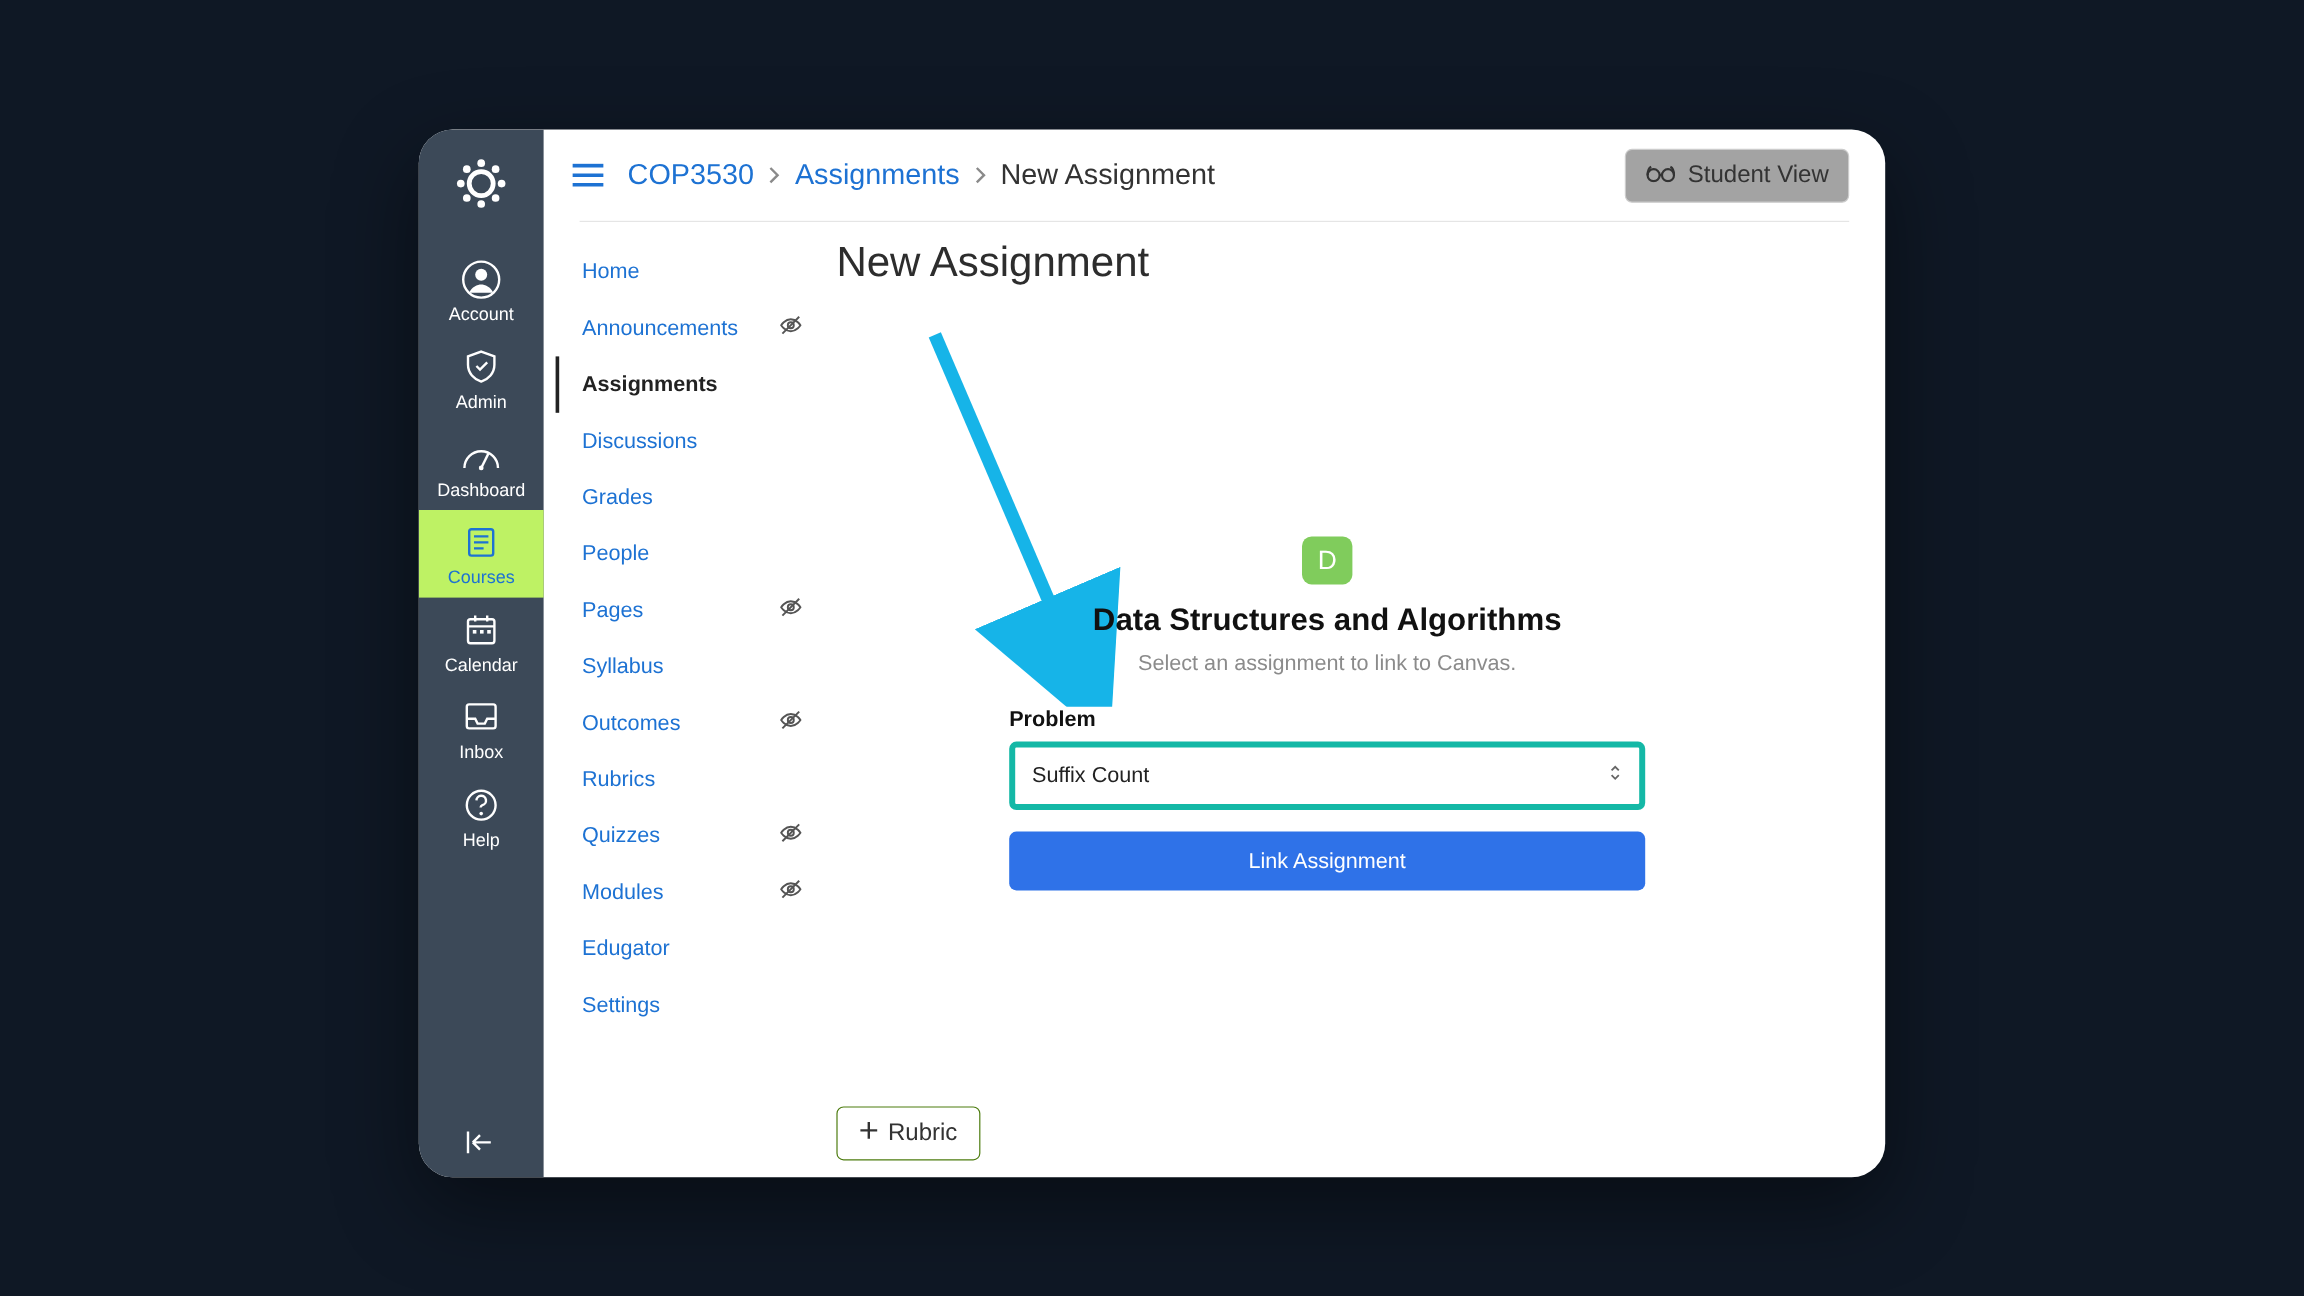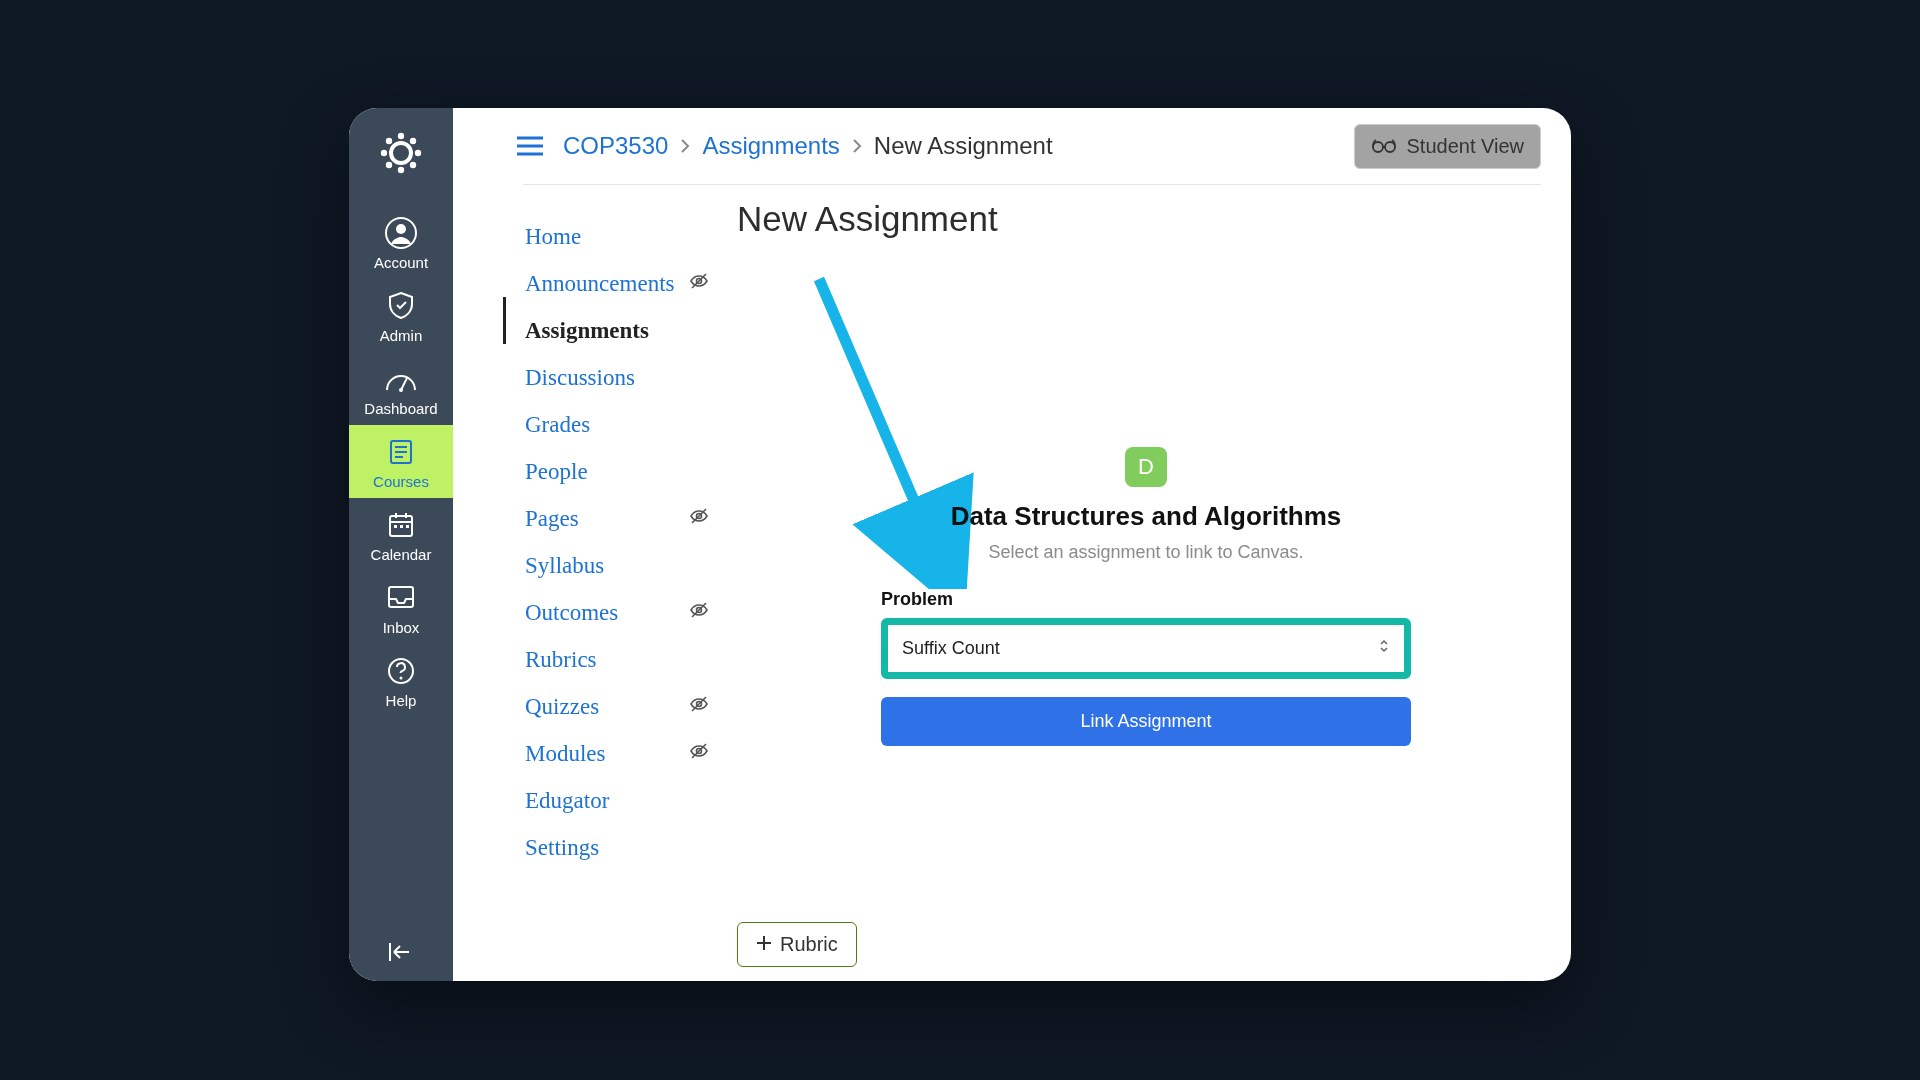--- a/index.html
+++ b/index.html
@@ -46,21 +46,21 @@
 }
 .gn-item .icon { width: 34px; height: 34px; display:flex; align-items:center; justify-content:center; }
 .gn-item.active { background: #bef264; color: #1d72d3; }
 .gn-item.active svg { stroke: #1d72d3; fill: none; }
 .gn-collapse {
   position: absolute; bottom: 18px; left: 0; right: 0;
   display: flex; justify-content: center;
 }
 
 
-.main { flex: 1; display: flex; flex-direction: column; padding-left: 40px; }
+.main { flex: 1; display: flex; flex-direction: column; }
 
 
 .topbar {
   height: 76px;
   display: flex; align-items: center;
   padding: 0 30px 0 22px;
   gap: 18px;
 }
 .hamburger { width: 30px; height: 30px; display:flex; align-items:center; justify-content:center; cursor:pointer;}
 .breadcrumbs { display: flex; align-items: center; gap: 12px; font-size: 24px; }
@@ -78,28 +78,27 @@
 
 .content-row { display: flex; flex: 1; }
 
 
 .course-nav {
   width: 244px;
   padding: 18px 0 0 10px;
 }
 .course-nav ul { list-style: none; }
 .course-nav li {
-  display: flex; align-items: flex-end;
+  display: flex; align-items: center;
   height: 47px;
   padding-left: 22px;
-  font-size: 23px;
+  font-size: 18px;
   color: #1d72d3;
   position: relative;
   cursor: pointer;
-  font-family: Liberation Serif, serif;
 }
 .course-nav li.active {
   color: #222; font-weight: 600;
   border-left: 3px solid #222; padding-left: 19px;
 }
 .course-nav li .hidden-icon {
   position: absolute; right: 28px;
 }
 
 
@@ -136,21 +135,21 @@
   font-size: 26px; font-weight: 700; color: #111;
   margin-top: 14px;
 }
 .module-subtitle { color: #8b8b8b; font-size: 18px; margin-top: 10px; }
 .problem-label {
   align-self: flex-start; font-size: 18px; font-weight: 600;
   margin-top: 26px; color: #111;
 }
 .problem-select {
   width: 100%; margin-top: 8px;
-  border: 7px solid #14b8a6; border-radius: 6px;
+  border: 5px solid #14b8a6; border-radius: 6px;
   padding: 12px 14px; font-size: 18px; color:#222;
   display:flex; justify-content:space-between; align-items:center;
   cursor:pointer; background:#fff;
 }
 .link-assign-btn {
   width: 100%; margin-top: 18px;
   background: #2f72e8; color:#fff; border:none;
   border-radius: 6px; padding: 14px 0; font-size: 18px;
   cursor:pointer;
 }

